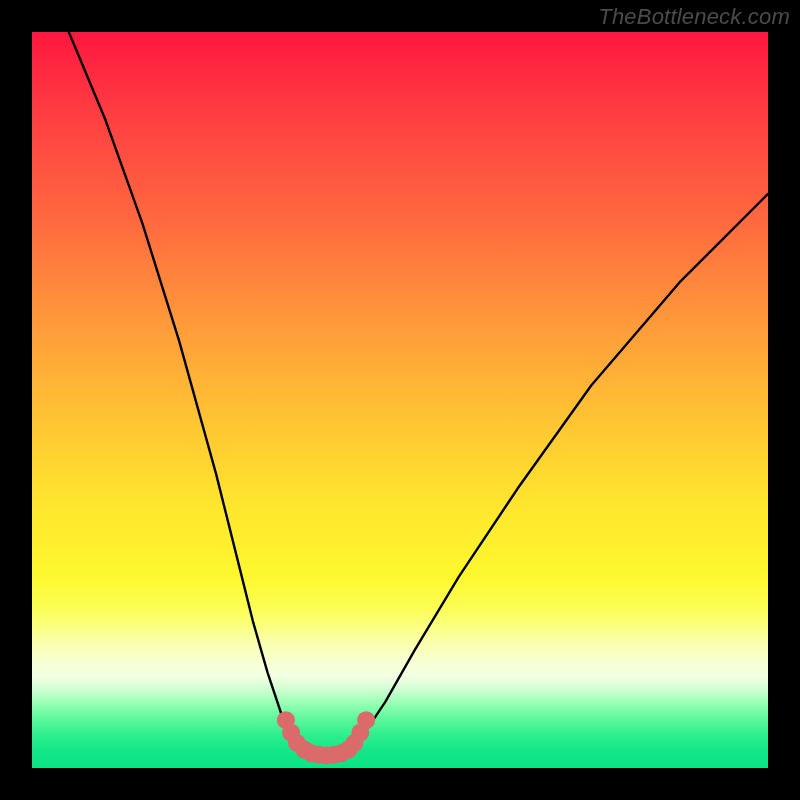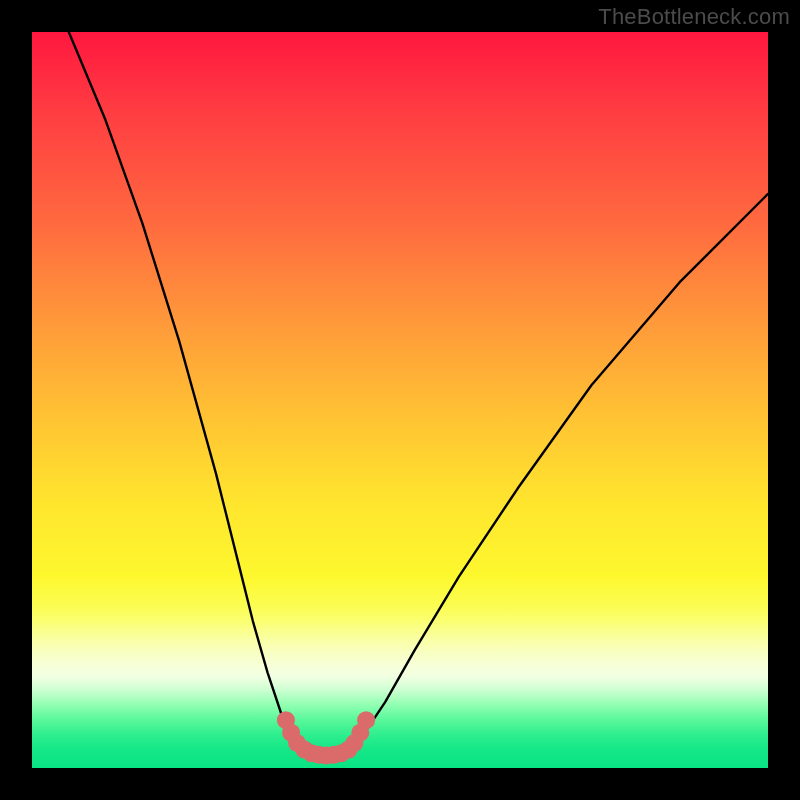--- a/index.html
+++ b/index.html
@@ -11,20 +11,21 @@
     font-family: Arial, Helvetica, sans-serif;
     overflow: hidden;
   }
   .frame {
     position: absolute;
     left: 0;
     top: 0;
     width: 800px;
     height: 800px;
     background: #000;
+    font-style: italic;
   }
   .plot {
     position: absolute;
     left: 32px;
     top: 32px;
     width: 736px;
     height: 736px;
     
     background: linear-gradient(
       to bottom,

